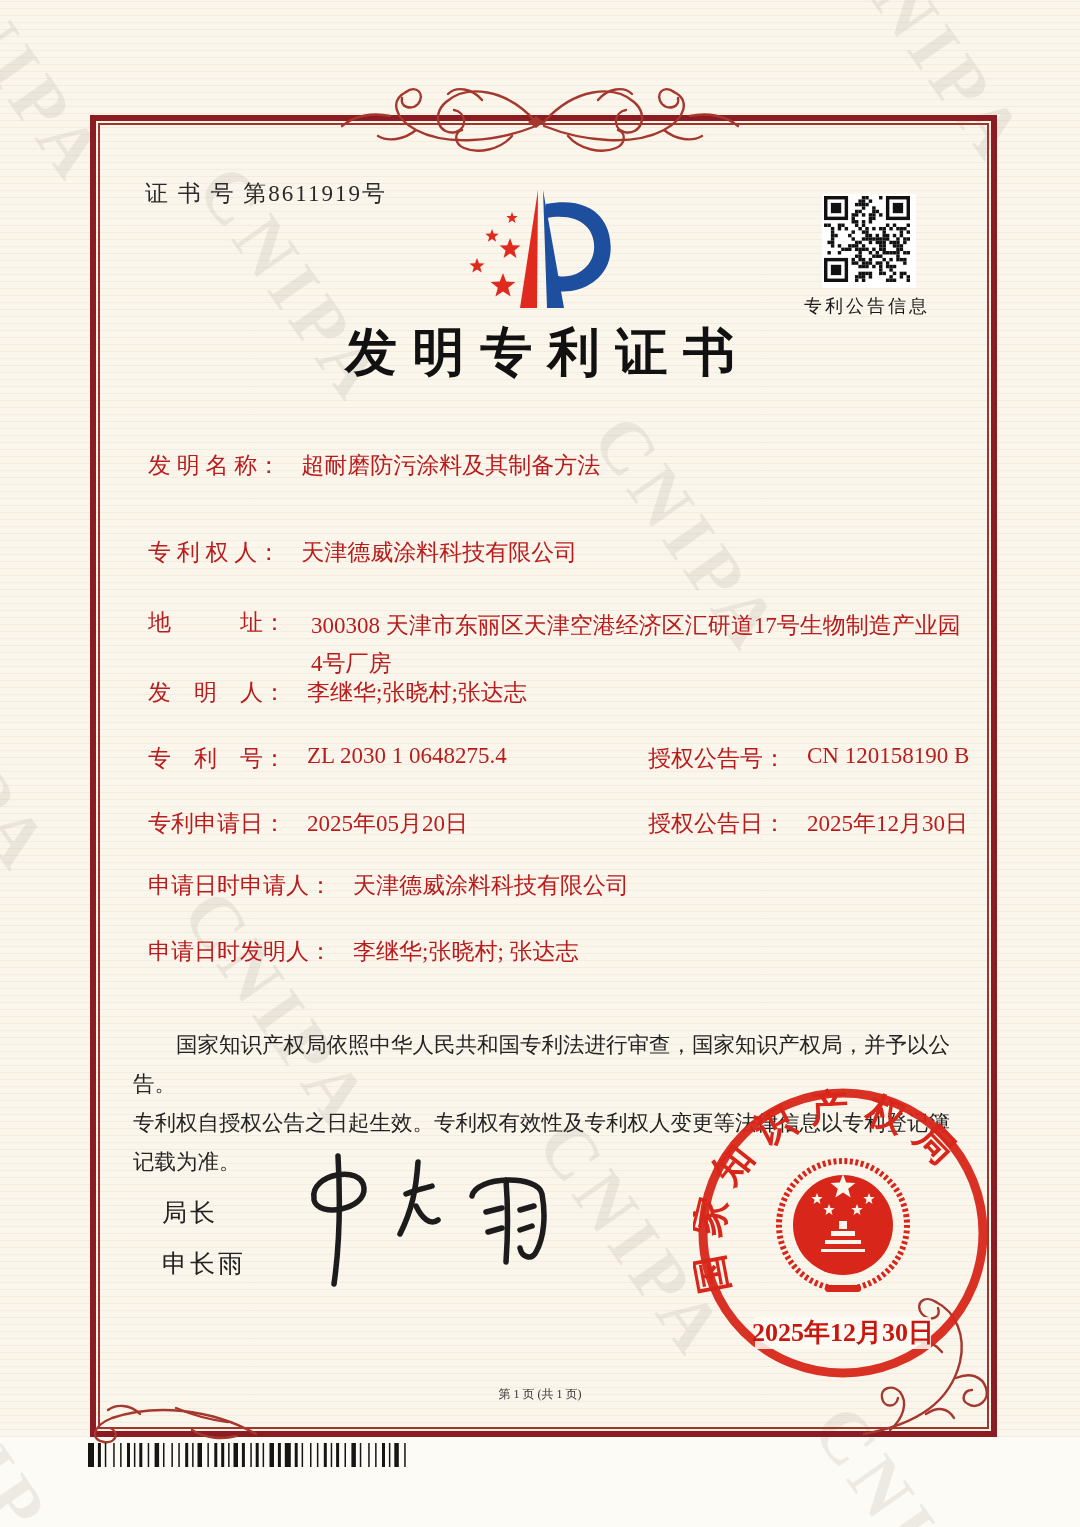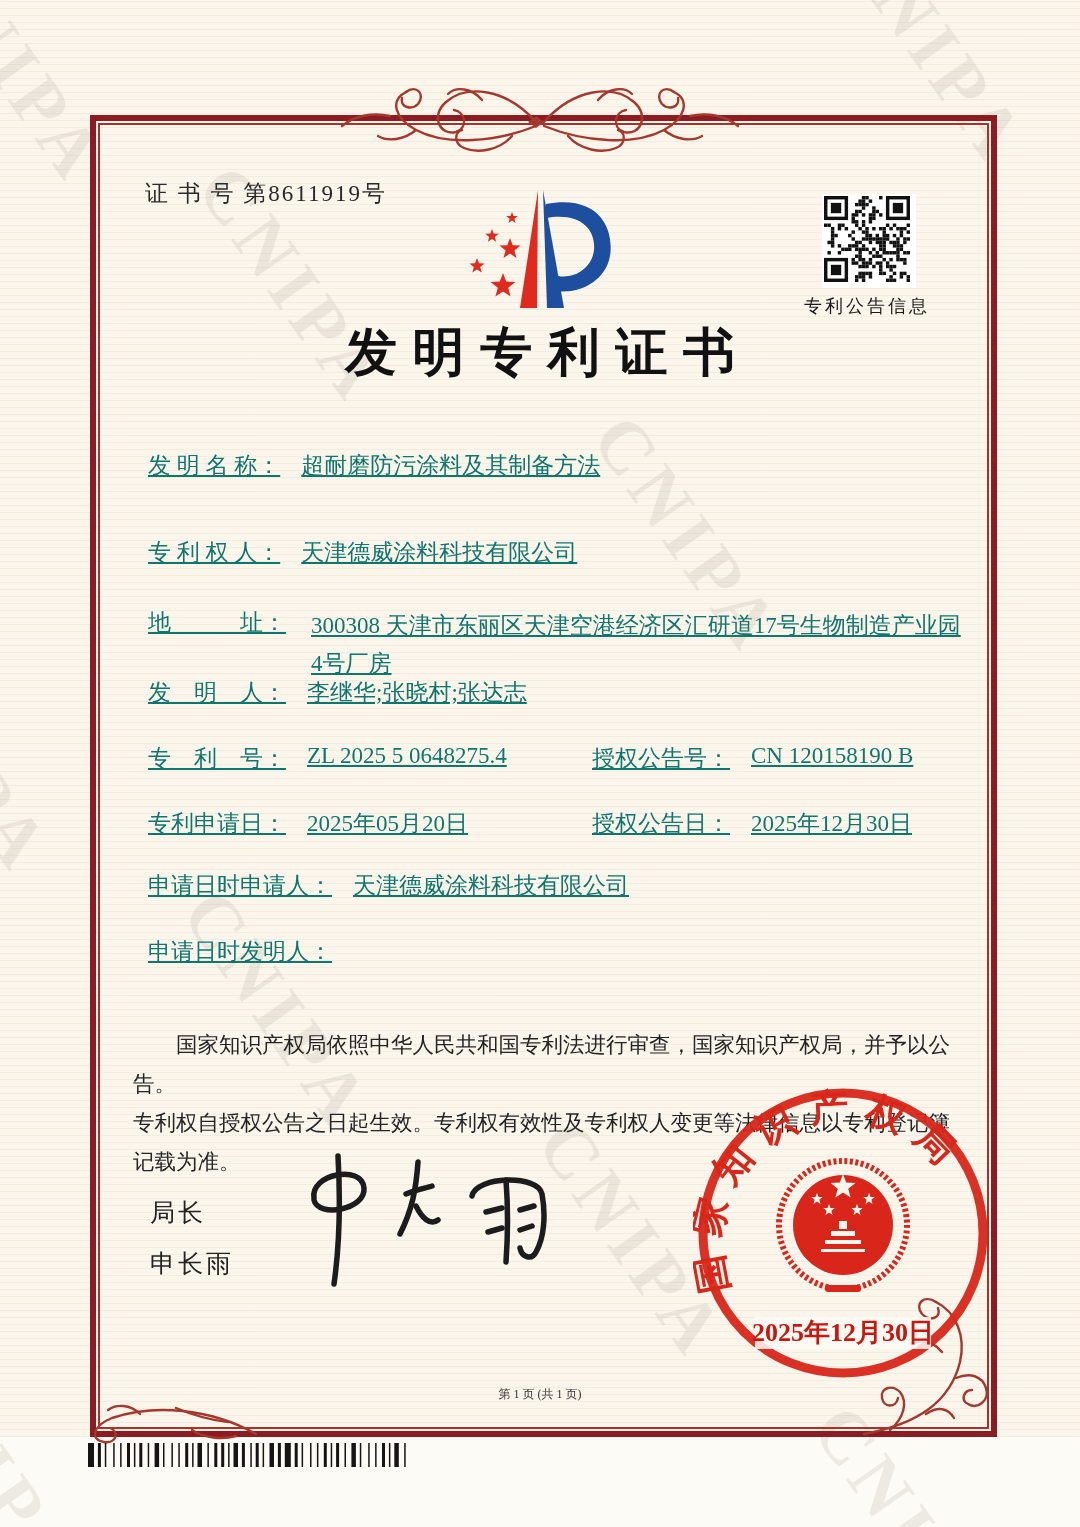--- a/index.html
+++ b/index.html
@@ -25,29 +25,29 @@
   }
   .frame-inner{position:absolute;inset:2px;border:2px solid #a3342c;}
   .cert-no{position:absolute;left:145px;top:178px;font-size:23px;letter-spacing:2px;color:#2a2a2a;}
   .logo{position:absolute;left:450px;top:180px;width:200px;height:142px;}
   .qr-box{position:absolute;left:822px;top:194px;width:90px;height:90px;background:#fff;padding:2px;}
   .qr-caption{position:absolute;left:792px;top:294px;width:150px;text-align:center;font-size:18px;letter-spacing:3px;color:#1a1a1a;}
   .title{
     position:absolute;left:0;top:318px;width:1080px;text-align:center;
     font-size:52px;font-weight:600;letter-spacing:0.30em;text-indent:0.30em;color:#111;
   }
-  .row{position:absolute;left:148px;font-size:23px;color:#0f766e;display:flex;text-decoration:underline;}
+  .row{position:absolute;left:148px;font-size:23px;color:#b91c1c;display:flex;}
   .row .lbl{white-space:nowrap;}
   .row .val{margin-left:21px;white-space:nowrap;}
   .addr-val{margin-left:25px;width:660px;white-space:normal;line-height:38px;}
-  .rcol{left:592px;text-align:right;}
+  .rcol{left:648px;text-align:right;}
   .legal{position:absolute;left:133px;top:1026px;width:820px;font-size:21.5px;line-height:39px;color:#242424;}
   .legal .l1{text-indent:2em;}
   .sig-block{position:absolute;left:150px;top:1196px;font-family:"Liberation Sans","DejaVu Sans",sans-serif;font-size:25px;letter-spacing:3px;color:#222;}
-  .sig-block div{margin-bottom:18px;}
+  .sig-block div{margin-bottom:18px;margin-left:12px;}
   .sig-svg{position:absolute;left:280px;top:1150px;}
   .seal{position:absolute;left:693px;top:1083px;width:300px;height:300px;}
   .footer{position:absolute;left:0;top:1386px;width:1080px;text-align:center;font-size:12px;color:#333;}
   .barcode{position:absolute;left:88px;top:1443px;width:324px;height:24px;overflow:hidden;}
   .ornament{position:absolute;pointer-events:none;}
   svg{display:block;}
 </style>
 </head>
 <body>
 
@@ -332,40 +332,41 @@
   <div class="row" style="top:607px">
     <span class="lbl">地　　　址：</span>
     <span class="addr-val">300308 天津市东丽区天津空港经济区汇研道17号生物制造产业园4号厂房</span>
   </div>
   <div class="row" style="top:677px">
     <span class="lbl">发　明　人：</span>
     <span class="val">李继华;张晓村;张达志</span>
   </div>
   <div class="row" style="top:743px">
     <span class="lbl">专　利　号：</span>
-    <span class="val">ZL 2025 5 0648275.4</span>
+    <span class="val">ZL 2030 1 0648275.4</span>
   </div>
   <div class="row rcol" style="top:743px">
     <span class="lbl">授权公告号：</span>
     <span class="val">CN 120158190 B</span>
   </div>
   <div class="row" style="top:808px">
     <span class="lbl">专利申请日：</span>
     <span class="val">2025年05月20日</span>
   </div>
   <div class="row rcol" style="top:808px">
     <span class="lbl">授权公告日：</span>
     <span class="val">2025年12月30日</span>
   </div>
   <div class="row" style="top:870px">
     <span class="lbl">申请日时申请人：</span>
     <span class="val">天津德威涂料科技有限公司</span>
   </div>
   <div class="row" style="top:936px">
     <span class="lbl">申请日时发明人：</span>
+    <span class="val">李继华;张晓村; 张达志</span>
   </div>
 
   <div class="legal">
     <div class="l1">国家知识产权局依照中华人民共和国专利法进行审查，国家知识产权局，并予以公告。</div>
     <div class="l2">专利权自授权公告之日起生效。专利权有效性及专利权人变更等法律信息以专利登记簿记载为准。</div>
   </div>
 
   <div class="sig-block">
     <div>局长</div>
     <div>申长雨</div>

